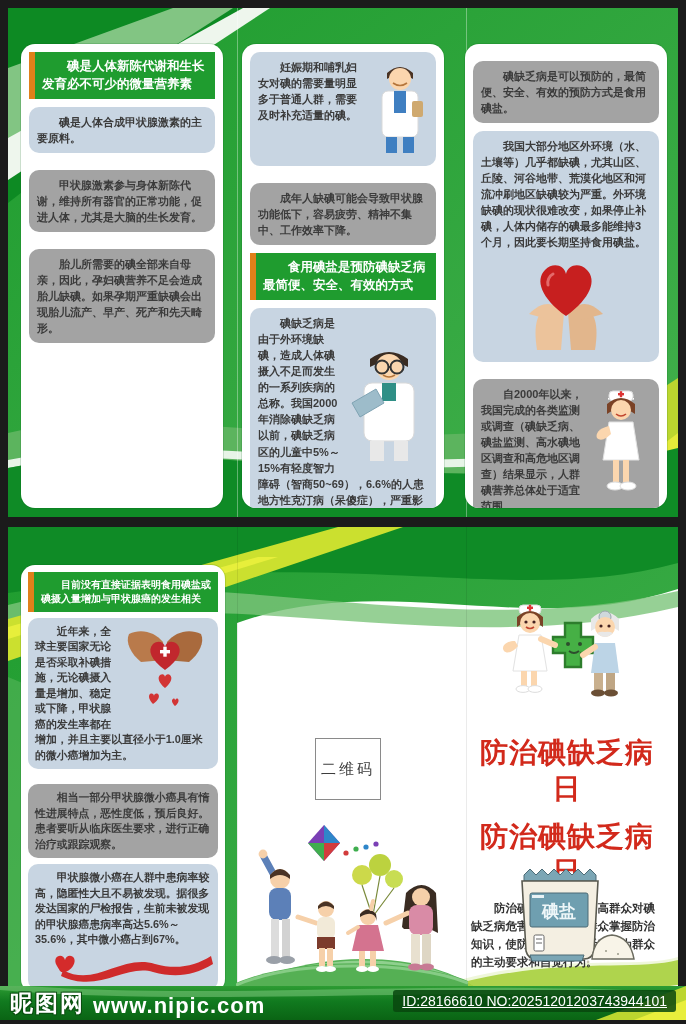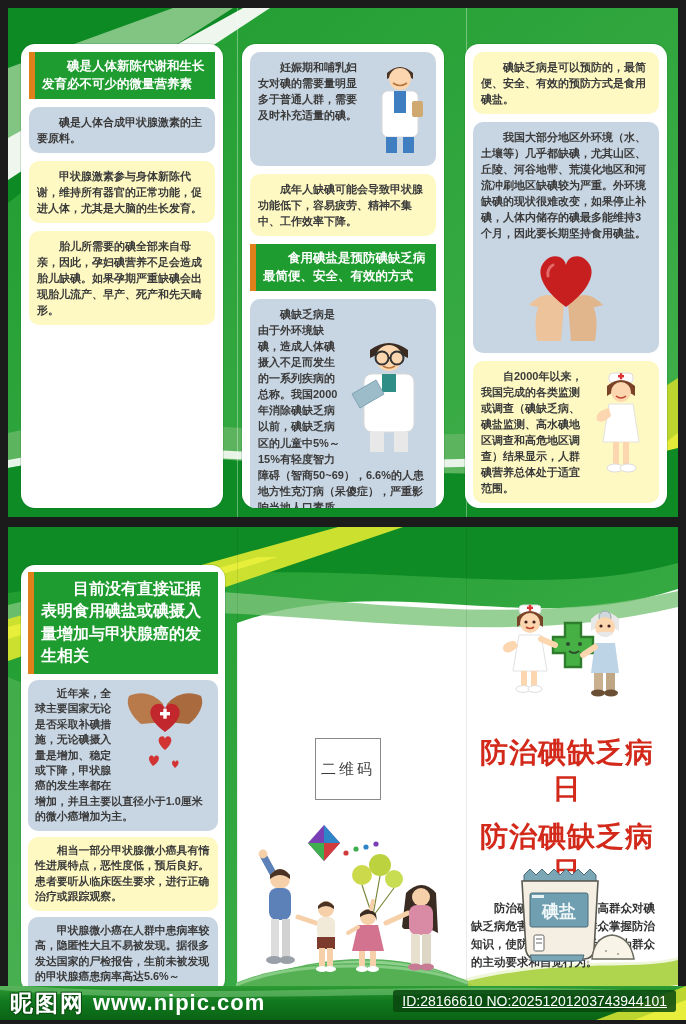--- a/index.html
+++ b/index.html
@@ -15,45 +15,45 @@
   .fold-a{left:229px;}.fold-b{left:458px;}
   .col{position:absolute;top:36px;width:202px;height:464px;background:#fff;border-radius:14px;
        padding:8px;box-sizing:border-box;display:flex;flex-direction:column;gap:8px;overflow:hidden;
        box-shadow:0 0 0 1px rgba(0,90,20,.15);}
   .col-1{left:13px;}.col-2{left:234px;}.col-3{left:457px;}
   .hdr{background:#1f9c2f;border-left:6px solid #e0801a;border-radius:0;color:#fff;font-weight:bold;
        font-size:12.5px;line-height:1.4;padding:6px 7px;text-indent:2em;}
   .box{border-radius:10px;padding:7px 8px;font-size:11px;line-height:1.46;color:#3b3b3b;font-weight:bold;}
   .box p{margin:0;text-indent:2em;}
   .blue{background:#c8d5e2;}
-  .yellow{background:#fef9c3;}
+  .yellow{background:#a3a3a3;margin-top:9px;}
   .grow{flex:1;}
   .ill-r{float:right;margin:2px 0 2px 5px;}
   .center-ill{text-align:center;margin-top:4px;}
   
   .colb{position:absolute;left:13px;top:38px;width:204px;height:428px;background:#fff;border-radius:14px;
         padding:7px;box-sizing:border-box;display:flex;flex-direction:column;gap:6px;overflow:hidden;
         box-shadow:0 0 0 1px rgba(0,90,20,.15);}
-  .colb .hdr{font-size:16px;}
+  .colb .hdr{font-size:10px;}
   .colb .box{font-size:10.9px;line-height:1.42;padding:6px 7px;}
   .qr-box{position:absolute;left:307px;top:211px;width:64px;height:60px;border:1px solid #8a8a8a;
           background:#fff;display:flex;align-items:center;justify-content:center;font-size:15px;
           color:#3c3c3c;letter-spacing:3px;font-family:"Liberation Serif",serif;}
   .family-wrap{position:absolute;left:228px;top:290px;}
   .cover{position:absolute;left:459px;top:70px;width:200px;text-align:center;}
   .cover-title{color:#d2291b;font-weight:bold;font-size:28px;line-height:1.28;letter-spacing:1px;margin-top:12px;}
   .cover-intro{font-size:11.5px;font-weight:bold;color:#333;line-height:1.55;text-indent:2em;
                text-align:left;margin:10px 4px 0 4px;}
   .salt-wrap{position:absolute;left:500px;top:332px;}
   
   .wm{position:absolute;left:0;top:986px;width:686px;height:34px;
       background:linear-gradient(180deg,#2d9c33 0%,#117a1f 45%,#0a6414 100%);z-index:20;
       display:flex;align-items:center;}
   .wm-svg{position:absolute;left:0;top:0;}
-  .wm-left{position:relative;display:flex;align-items:center;gap:8px;margin-left:10px;z-index:2;}
+  .wm-left{position:relative;display:flex;align-items:flex-end;gap:8px;margin-left:10px;z-index:2;}
   .wm-site{color:#fff;font-weight:bold;font-size:23px;letter-spacing:2px;
            text-shadow:1px 1px 0 #0a4f10,-1px -1px 0 #0a4f10,1px -1px 0 #0a4f10,-1px 1px 0 #0a4f10;}
   .wm-url{color:#fff;font-weight:bold;font-size:22px;letter-spacing:1px;}
   .wm-id{position:absolute;right:10px;top:4px;background:rgba(8,70,14,.85);border-radius:3px;
          padding:3px 9px;font-size:14px;color:#fff;z-index:2;text-decoration:underline;}
 </style>
 </head>
 <body>
 
 <div class="canvas">

